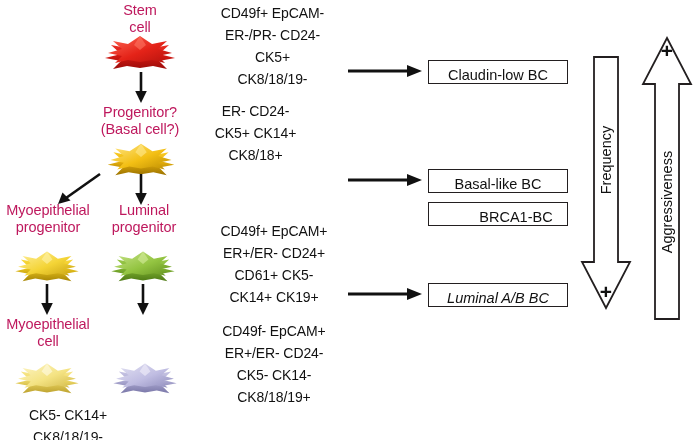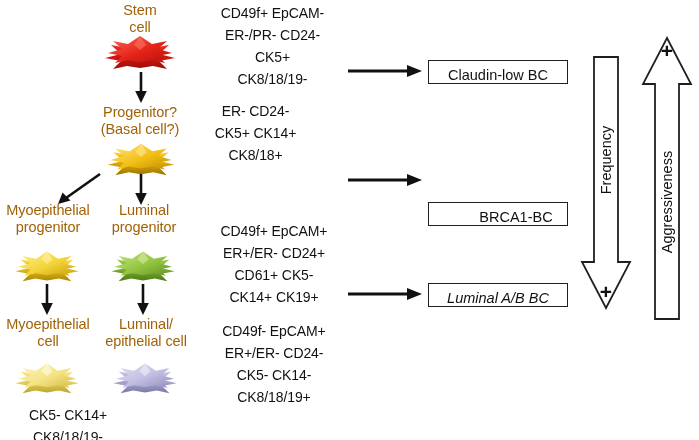--- a/index.html
+++ b/index.html
@@ -11,21 +11,21 @@
     position:relative;
     overflow:hidden;
   }
   .stage{position:absolute;left:0;top:0;width:699px;height:440px;}
   .abs{position:absolute;}
 
   .lbl{
     text-align:center;
     font-size:14.5px;
     line-height:16.5px;
-    color:#a16207;
+    color:#be185d;
     white-space:pre-line;
     letter-spacing:-0.1px;
   }
   .marker{
     text-align:center;
     font-size:14px;
     line-height:22px;
     color:#111;
     white-space:pre-line;
     letter-spacing:-0.1px;
@@ -213,22 +213,20 @@
 cell</div>
 
   <div class="abs" style="left:7px;top:358px;">
     <svg width="80" height="38" viewBox="0 0 86 42">
       <path d="M43 38 L30 36 L16 39 L24 31 L8 28 L24 24 L14 15 L30 18 L43 10 L56 18 L72 15 L62 24 L78 28 L62 31 L70 39 L56 36 Z" fill="url(#gPale)"></path>
       <path d="M43 32 L31 30 L18 33 L25 26 L11 23 L25 19 L16 11 L31 14 L43 6 L55 14 L70 11 L61 19 L75 23 L61 26 L68 33 L55 30 Z" fill="url(#gPaleTop)"></path>
       <path d="M43 6 L49 15 L43 20 L37 15 Z" fill="#fffae0" opacity="0.65"></path>
     </svg>
   </div>
 
-  <div class="abs lbl" style="left:92px;top:316px;width:108px;">Luminal/
-epithelial cell</div>
 
   <div class="abs" style="left:105px;top:358px;">
     <svg width="80" height="38" viewBox="0 0 86 42">
       <path d="M43 38 L30 36 L16 39 L24 31 L8 28 L24 24 L14 15 L30 18 L43 10 L56 18 L72 15 L62 24 L78 28 L62 31 L70 39 L56 36 Z" fill="url(#gLav)"></path>
       <path d="M43 32 L31 30 L18 33 L25 26 L11 23 L25 19 L16 11 L31 14 L43 6 L55 14 L70 11 L61 19 L75 23 L61 26 L68 33 L55 30 Z" fill="url(#gLavTop)"></path>
       <path d="M43 6 L49 15 L43 20 L37 15 Z" fill="#eceaf8" opacity="0.7"></path>
     </svg>
   </div>
 
   <div class="abs marker" style="left:0px;top:404px;width:110px;margin-left:13px;">CK5- CK14+
@@ -271,20 +269,23 @@
     <svg width="78" height="18" viewBox="0 0 78 18">
       <line x1="0" y1="9" x2="60" y2="9" stroke="#111" stroke-width="2.8"></line>
       <path d="M74 9 L59 3 L59 15 Z" fill="#111"></path>
     </svg>
   </div>
 
   <div class="abs bcbox" style="left:428px;top:60px;width:140px;height:24px;">
     <span>Claudin-low BC</span>
   </div>
 
+  <div class="abs bcbox" style="left:428px;top:169px;width:140px;height:24px;">
+    <span>Basal-like BC</span>
+  </div>
 
   <div class="abs bcbox" style="left:428px;top:202px;width:140px;height:24px;padding-left:36px;">
     <span>BRCA1-BC</span>
   </div>
 
   <div class="abs bcbox" style="left:428px;top:283px;width:140px;height:24px;font-style:italic;">
     <span>Luminal A/B BC</span>
   </div>
 
   <div class="abs" style="left:580px;top:57px;">

